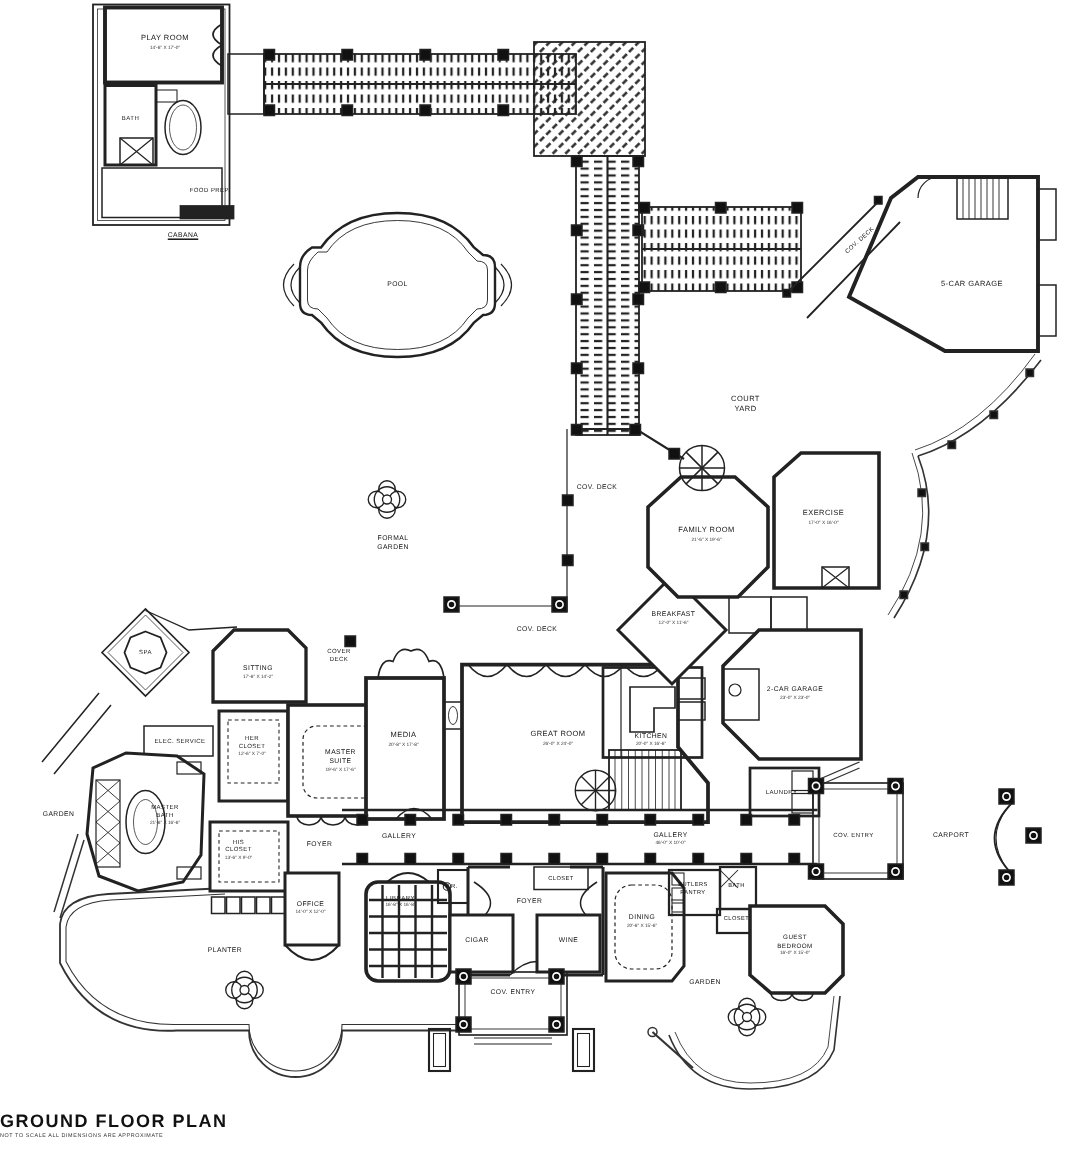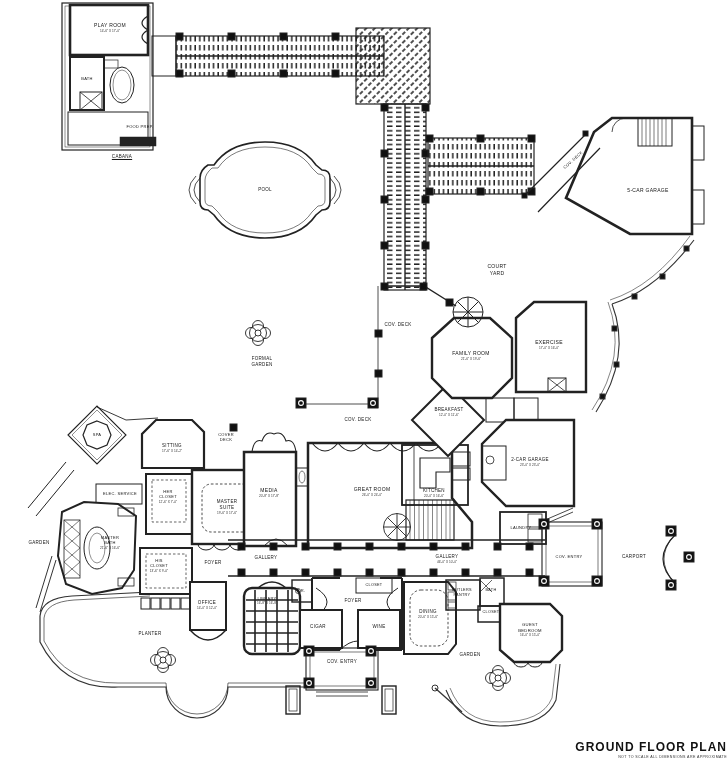--- a/index.html
+++ b/index.html
@@ -4,21 +4,21 @@
 <style>
   html,body{margin:0;padding:0;background:#fff;}
   .plan{position:relative;width:727px;height:768px;background:#ffffff;overflow:hidden;
         font-family:"Liberation Sans",sans-serif;}
   .plan svg{position:absolute;left:0;top:0;}
   .labels{position:absolute;left:0;top:0;width:727px;height:768px;}
   .lbl{position:absolute;transform:translate(-50%,-50%);color:#151515;text-align:center;
        line-height:1.35;white-space:pre;letter-spacing:.3px;font-size:5px;}
   .lbl .dims{font-size:3.2px;letter-spacing:0;color:#333;}
   [data-name="cabana-label"]{text-decoration:underline;}
-  .titleblock{position:absolute;left:0;top:740px;width:727px;text-align:right;color:#111;}
+  .titleblock{position:absolute;left:0;top:740px;width:727px;text-align:left;color:#111;}
   .titleblock .t{font-size:12px;font-weight:bold;letter-spacing:1px;}
   .titleblock .s{font-size:3.6px;letter-spacing:.4px;color:#333;margin-top:1px;}
 </style>
 </head>
 <body>
 
 <div class="plan" data-name="floor-plan">
 
 <svg width="727" height="768" viewBox="0 0 727 768" data-name="plan-linework">
   <defs>

